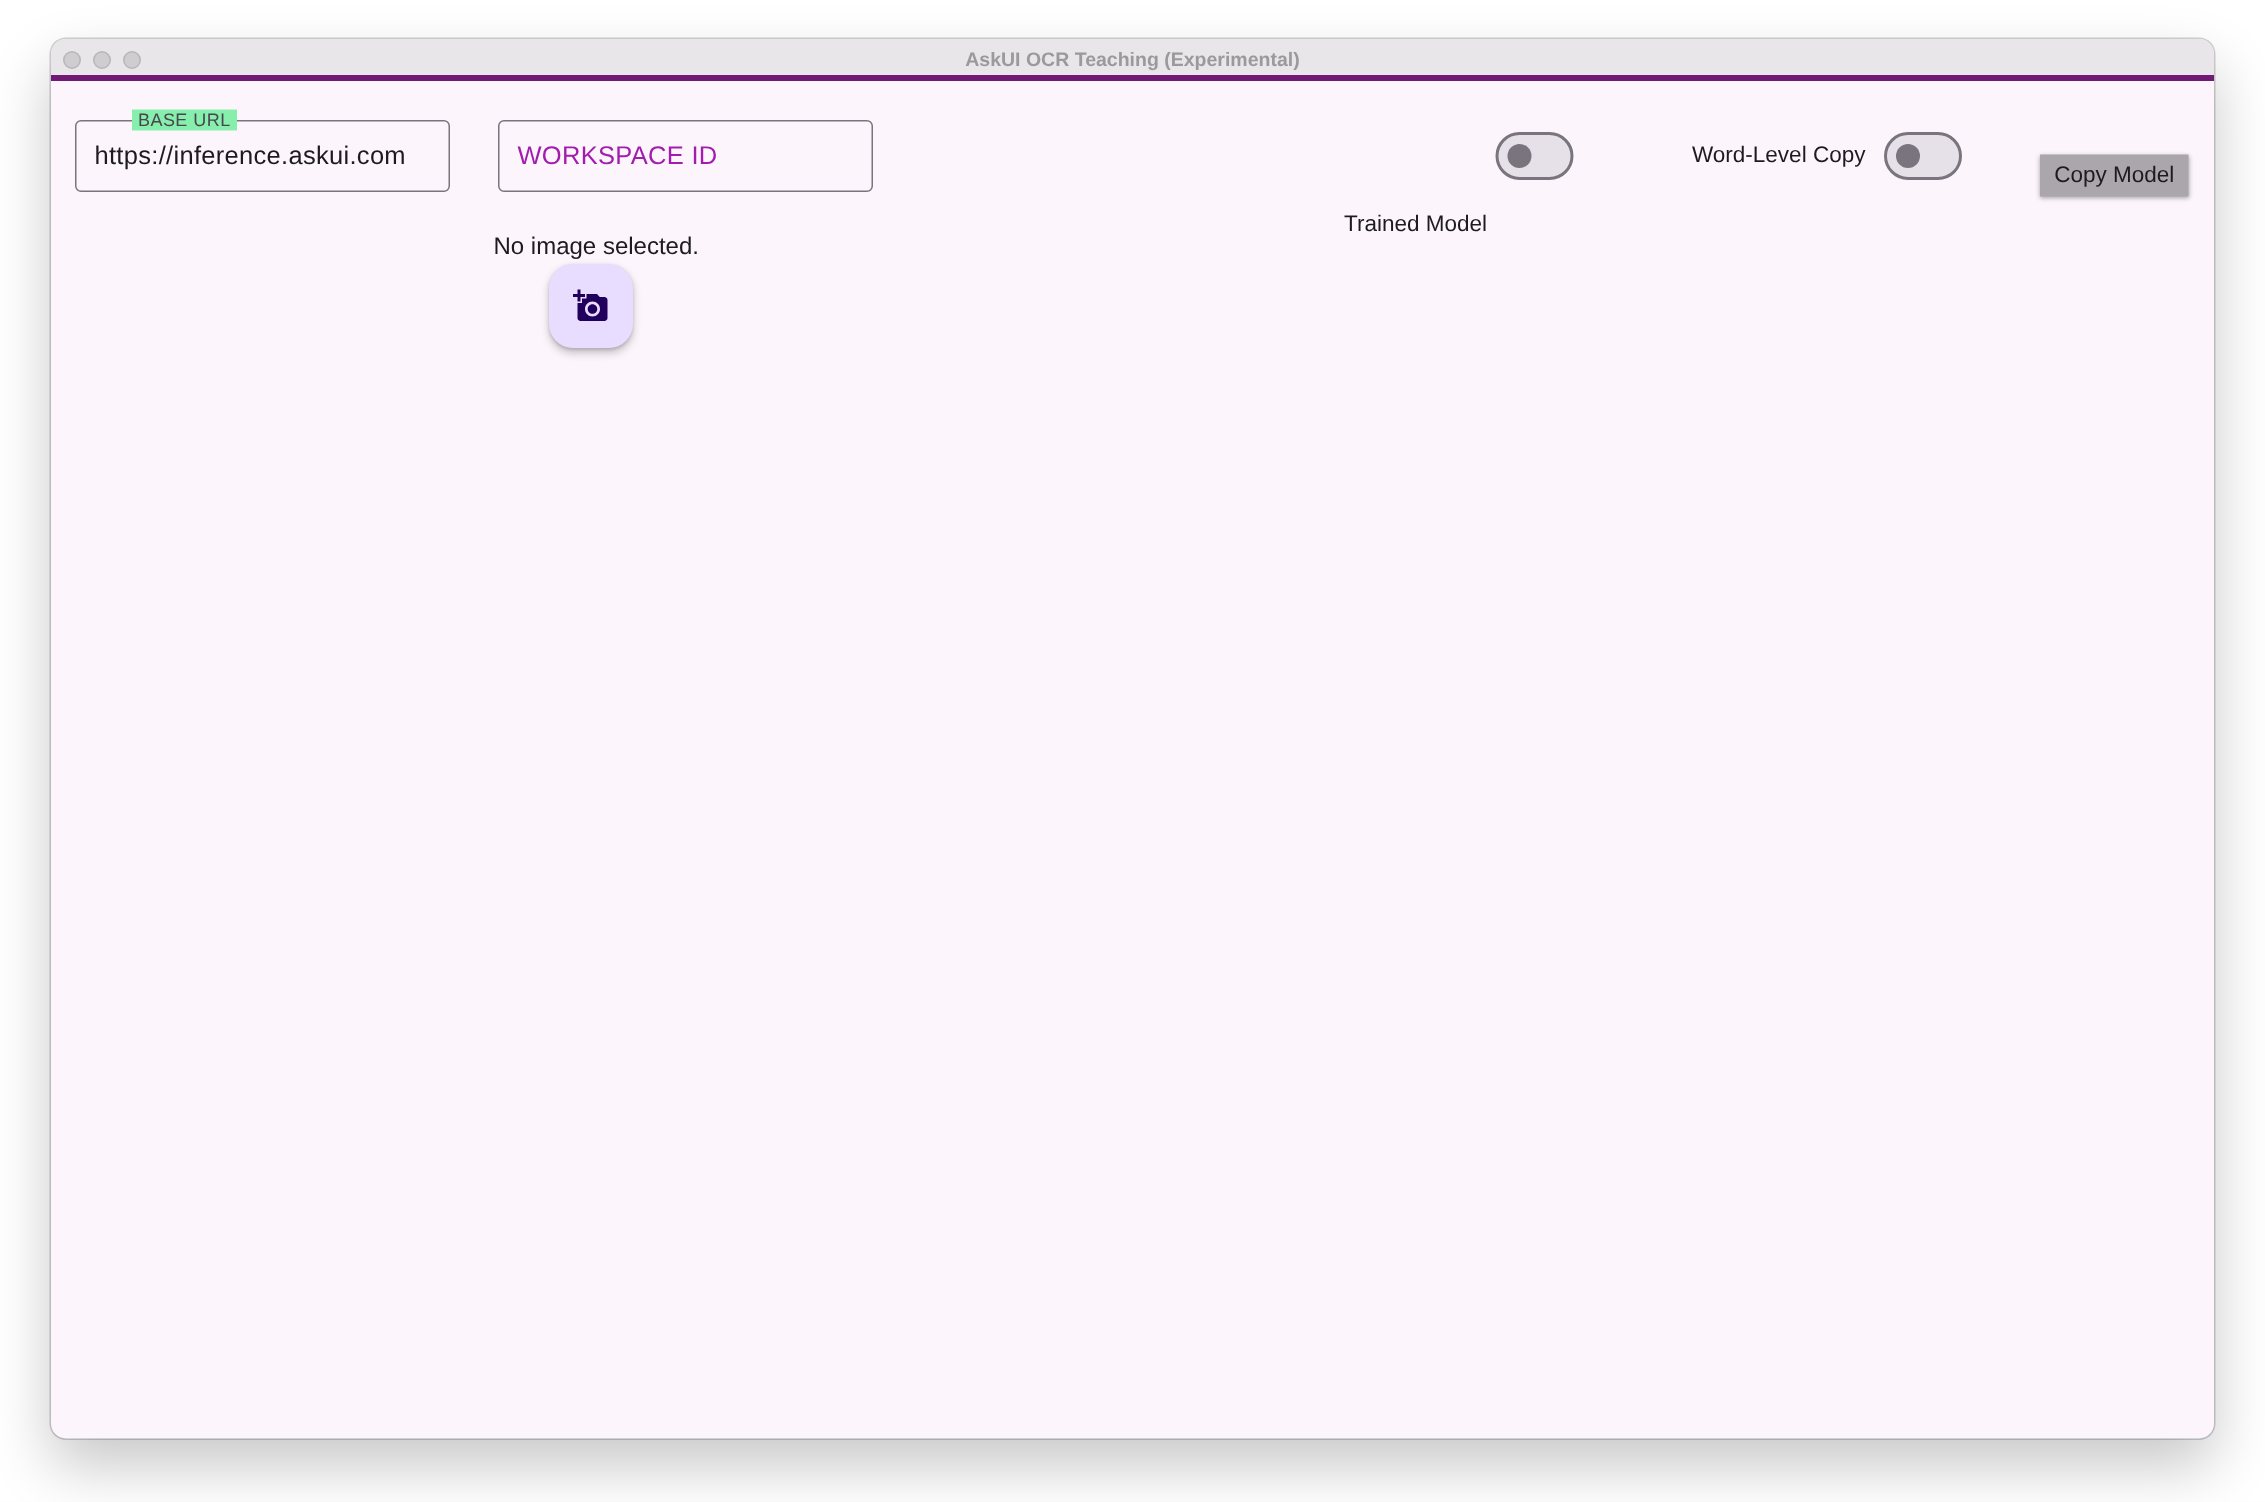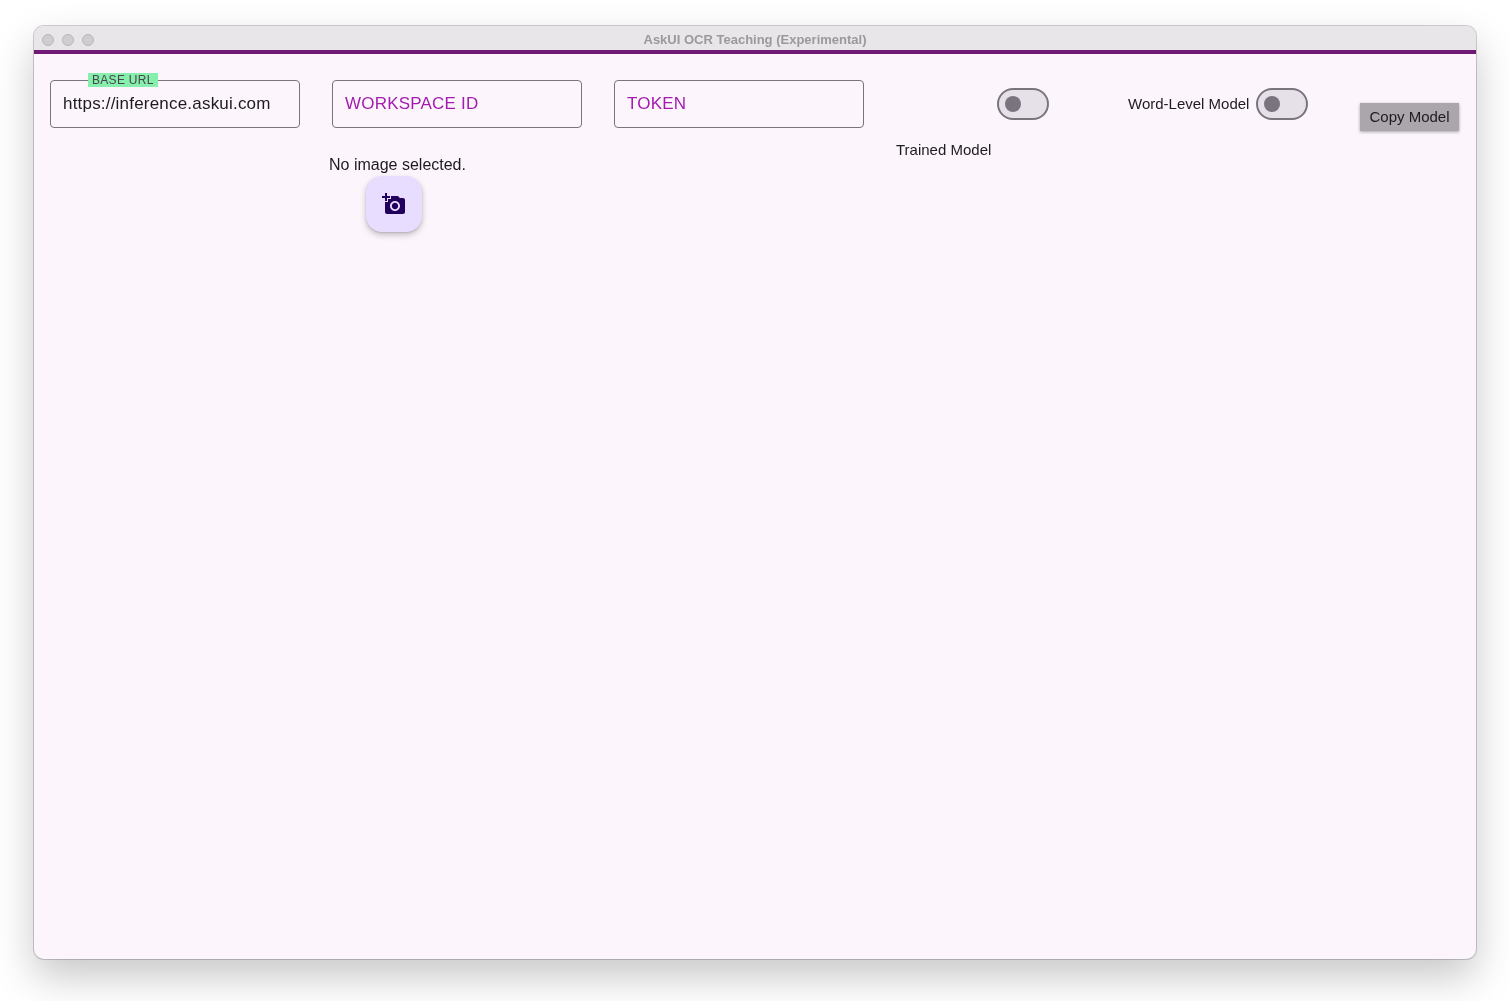--- a/index.html
+++ b/index.html
@@ -172,30 +172,27 @@
 
   <div class="field" style="left:16px;">
     <span class="floating-label">BASE URL</span>
     <span class="value">https://inference.askui.com</span>
   </div>
 
   <div class="field" style="left:298px;">
     <span class="value placeholder">WORKSPACE ID</span>
   </div>
 
-  <div class="field" style="left:580px;">
-    <span class="value placeholder">TOKEN</span>
-  </div>
 
   <span class="toggle-label" style="left:862px;margin-top:46px;">Trained Model</span>
   <div class="switch" style="left:963px;">
     <span class="thumb"></span>
   </div>
 
-  <span class="toggle-label" style="left:1094px;">Word-Level Model</span>
+  <span class="toggle-label" style="left:1094px;">Word-Level Copy</span>
   <div class="switch" style="left:1222px;">
     <span class="thumb"></span>
   </div>
 
   <div class="copy-btn">Copy Model</div>
 
   <div class="status-text">No image selected.</div>
 
   <div class="fab">
     <svg viewBox="0 0 24 24">

